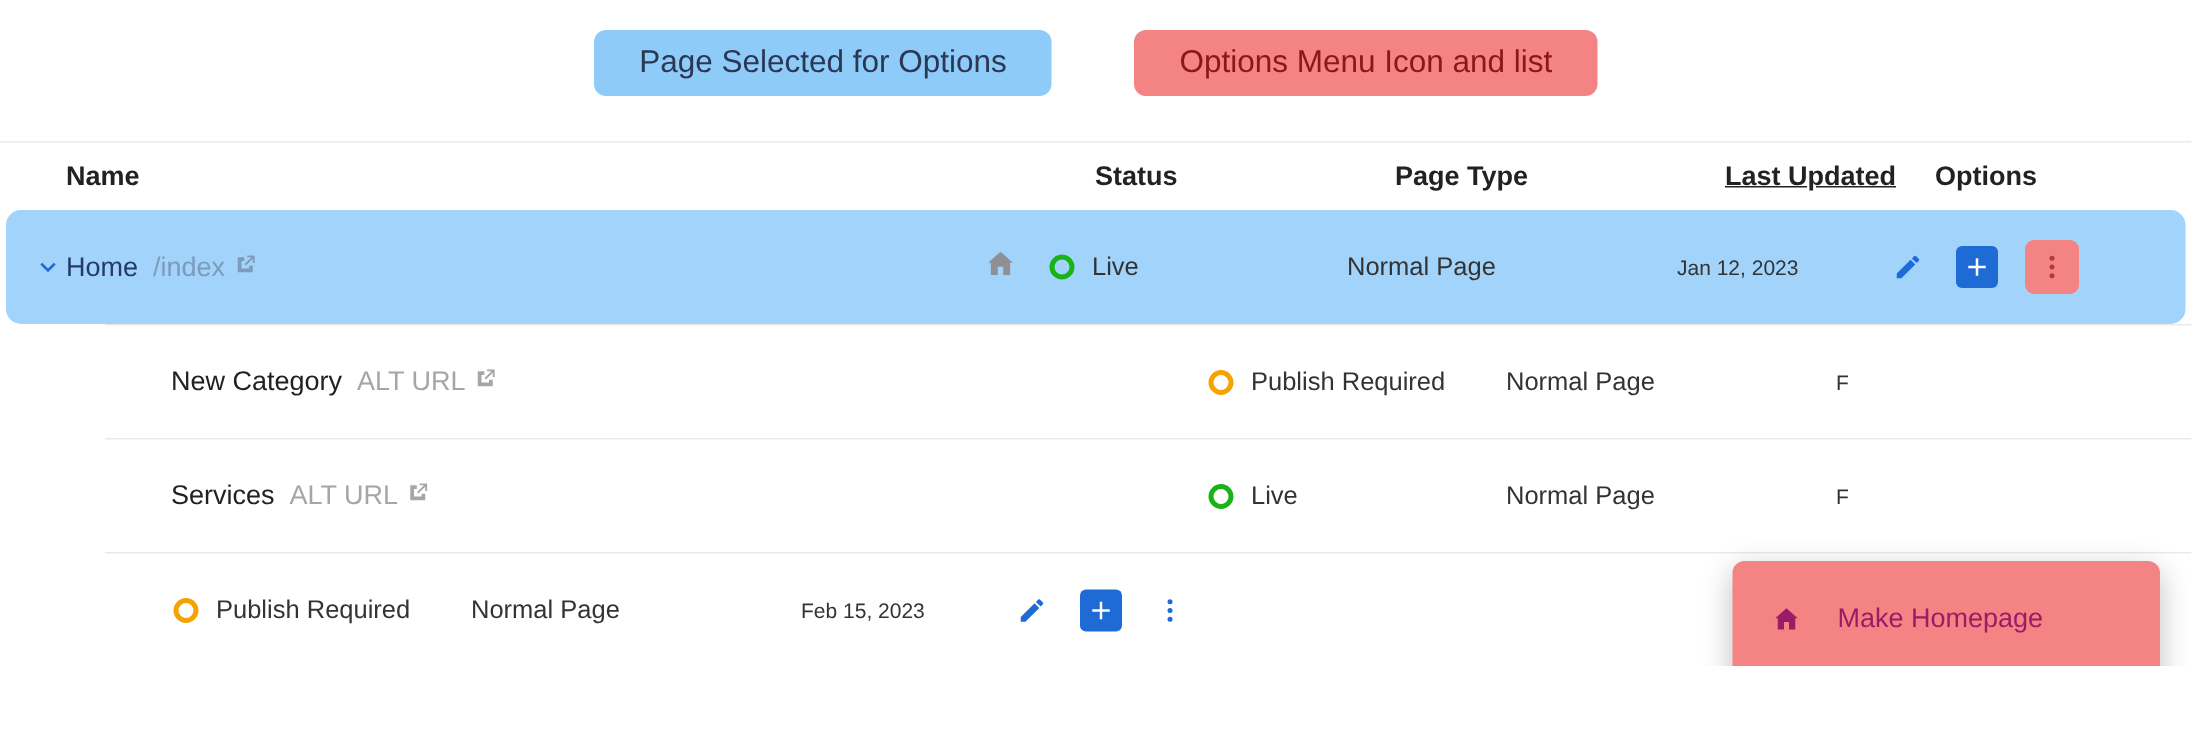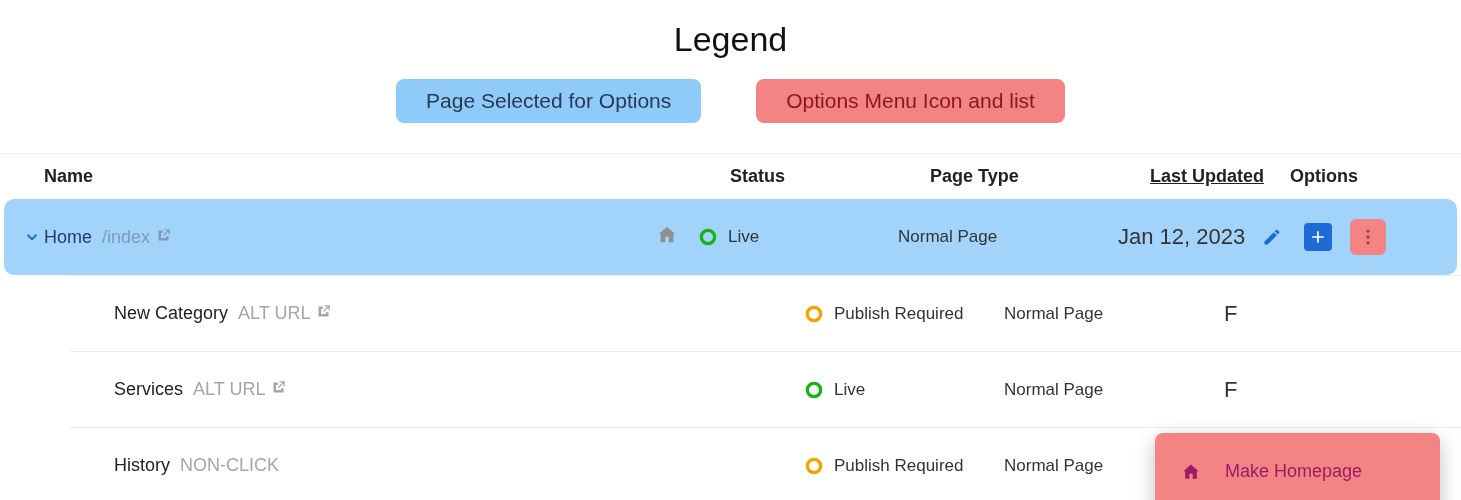--- a/index.html
+++ b/index.html
@@ -28,39 +28,38 @@
   .page-name { font-weight: 500; }
   .page-url { color: #a6a6a6; font-size: 18px; font-weight: 400; display: flex; align-items: center; gap: 6px; }
   .row-selected .page-url { color: #7e9bbd; }
   .ext-link svg { width: 15px; height: 15px; }
   .home-indicator { margin-left: auto; margin-right: 20px; color: #8e9094; }
   .home-indicator svg { width: 22px; height: 22px; }
   .cell-status { display: flex; align-items: center; gap: 10px; flex: 0 0 200px; font-size: 17px; color: #333; }
   .status-dot { display: inline-flex; }
   .status-dot svg { width: 20px; height: 20px; }
   .cell-type { flex: 0 0 220px; font-size: 17px; color: #333; }
-  .cell-updated { flex: 0 0 140px; font-size: 22px; color: #333; }
+  .cell-updated { flex: 0 0 140px; font-size: 14px; color: #333; }
   .cell-actions { display: flex; align-items: center; gap: 18px; }
   .action-btn { width: 28px; height: 28px; display: flex; align-items: center; justify-content: center; cursor: pointer; border-radius: 4px; }
   .action-edit svg { width: 20px; height: 20px; fill: #1f6bd6; }
   .action-add { background: #1f6bd6; }
   .action-add svg { width: 20px; height: 20px; fill: #fff; }
   .action-more svg { width: 20px; height: 20px; fill: #1f6bd6; }
   .action-more.highlight { background: #f48383; border-radius: 6px; padding: 4px; width: 36px; height: 36px; }
   .action-more.highlight svg { fill: #b33a3a; }
   .dropdown { position: absolute; left: 1155px; top: 280px; width: 285px; background: #f48383; border-radius: 8px; box-shadow: 0 6px 20px rgba(0,0,0,0.25); padding: 18px 0; z-index: 10; }
   .dropdown-item { display: flex; align-items: center; gap: 24px; padding: 10px 26px; color: #9c1b67; font-size: 18px; font-weight: 500; cursor: pointer; }
   .dropdown-item svg { width: 20px; height: 20px; fill: #9c1b67; }
   .main-area { position: relative; }
 </style>
 </head>
 <body>
 
 <div class="legend-wrap">
-  <div class="legend-title">Legend</div>
   <div class="legend-pills">
     <div class="pill pill-blue">Page Selected for Options</div>
     <div class="pill pill-red">Options Menu Icon and list</div>
   </div>
 </div>
 
 <div class="main-area">
 
 <div class="table-wrap">
   <div class="header-row">
@@ -166,26 +165,20 @@
               <circle cx="12" cy="12" r="8" fill="none" stroke="#18b317" stroke-width="4"></circle>
             </svg>
       </span>
       <span>Live</span>
     </div>
     <div class="cell-type">Normal Page</div>
     <div class="cell-updated">F</div>
   </div>
 
   <div class="row row-child">
-    <div class="cell-name">
-      <span class="page-name">History</span>
-      <span class="page-url">
-        <span>NON-CLICK</span>
-      </span>
-    </div>
     <div class="cell-status">
       <span class="status-dot">
         <svg viewBox="0 0 24 24">
               <circle cx="12" cy="12" r="8" fill="none" stroke="#f5a300" stroke-width="4"></circle>
             </svg>
       </span>
       <span>Publish Required</span>
     </div>
     <div class="cell-type">Normal Page</div>
     <div class="cell-updated">Feb 15, 2023</div>

